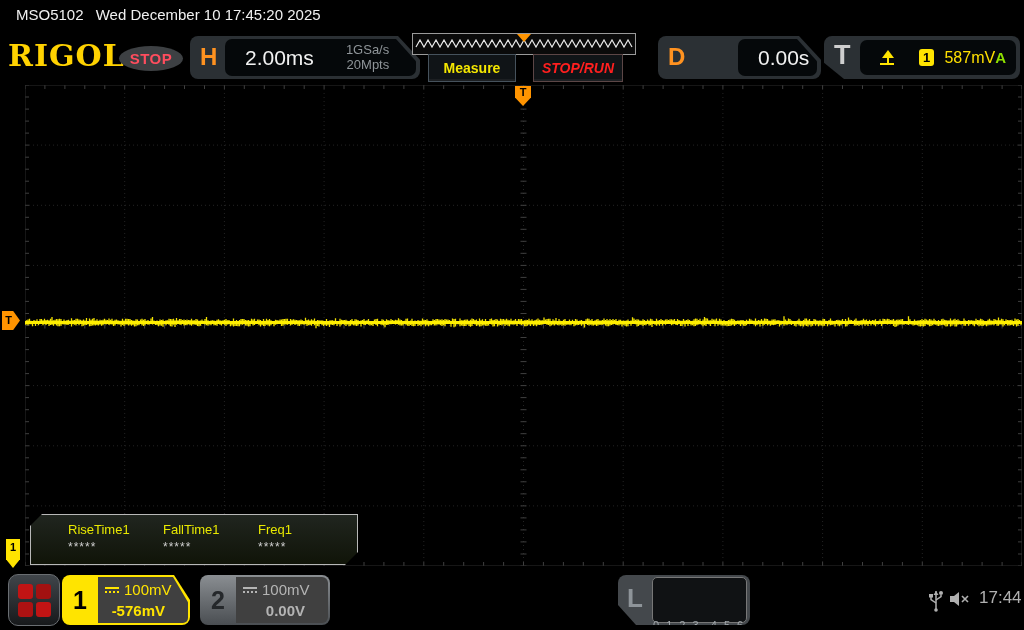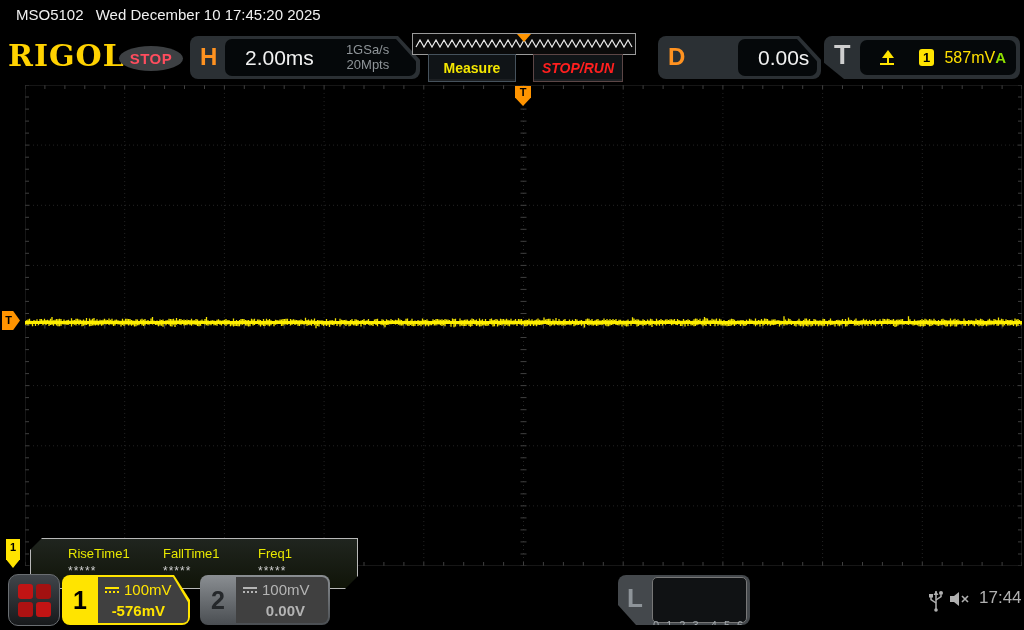--- a/index.html
+++ b/index.html
@@ -65,21 +65,21 @@
   #trig-level-marker{left:2px;top:311px;width:18px;height:19px;background:#ff9400;
      clip-path:polygon(0 0,62% 0,100% 50%,62% 100%,0 100%);font-size:11px;line-height:19px;
      padding-right:5px;box-sizing:border-box;}
   #ch1-marker{left:6px;top:539px;width:14px;height:29px;background:#ffe400;
      clip-path:polygon(0 0,100% 0,100% 70%,50% 100%,0 70%);font-size:11px;line-height:16px;}
 
   
   #meas-panel{left:30px;top:514px;width:326px;height:49px;
      background:linear-gradient(#20251f,#101408);border:1px solid #b8b8b8;
      clip-path:polygon(12px 0,100% 0,100% calc(100% - 13px),calc(100% - 13px) 100%,0 100%,0 12px);
-     display:flex;margin-top:24px;}
+     display:flex;}
   .meas-col{width:95px;padding-top:7px;}
   .meas-col:first-child{margin-left:37px;}
   .meas-label{color:#e8e800;font-size:13px;}
   .meas-value{color:#cfcfcf;font-size:12px;letter-spacing:1px;margin-top:3px;}
 
   
   #navgrid-btn{left:8px;top:574px;width:52px;height:52px;border-radius:10px;
      background:linear-gradient(#40454a,#17191b);border:1px solid #6a6e72;box-sizing:border-box;}
   #navgrid-btn .sq{position:absolute;width:15px;height:15px;border-radius:3px;background:#c11414;}
   #navgrid-btn .sq.a{left:9px;top:9px;}  #navgrid-btn .sq.b{left:27px;top:9px;background:#a31111;}

